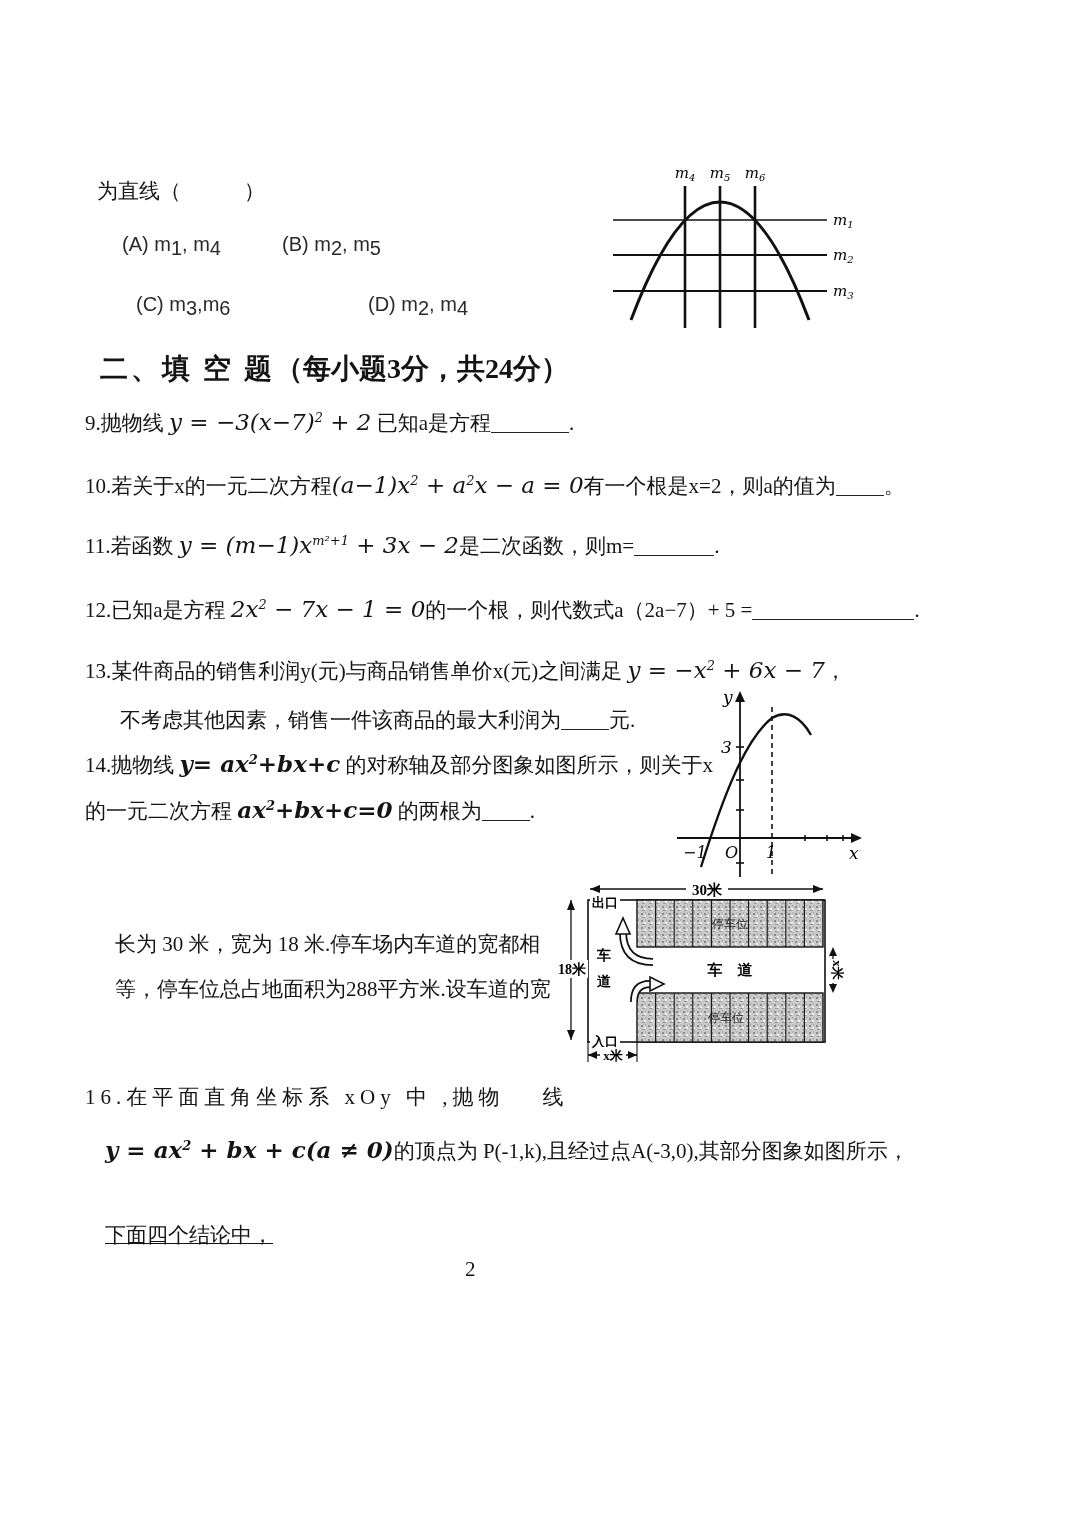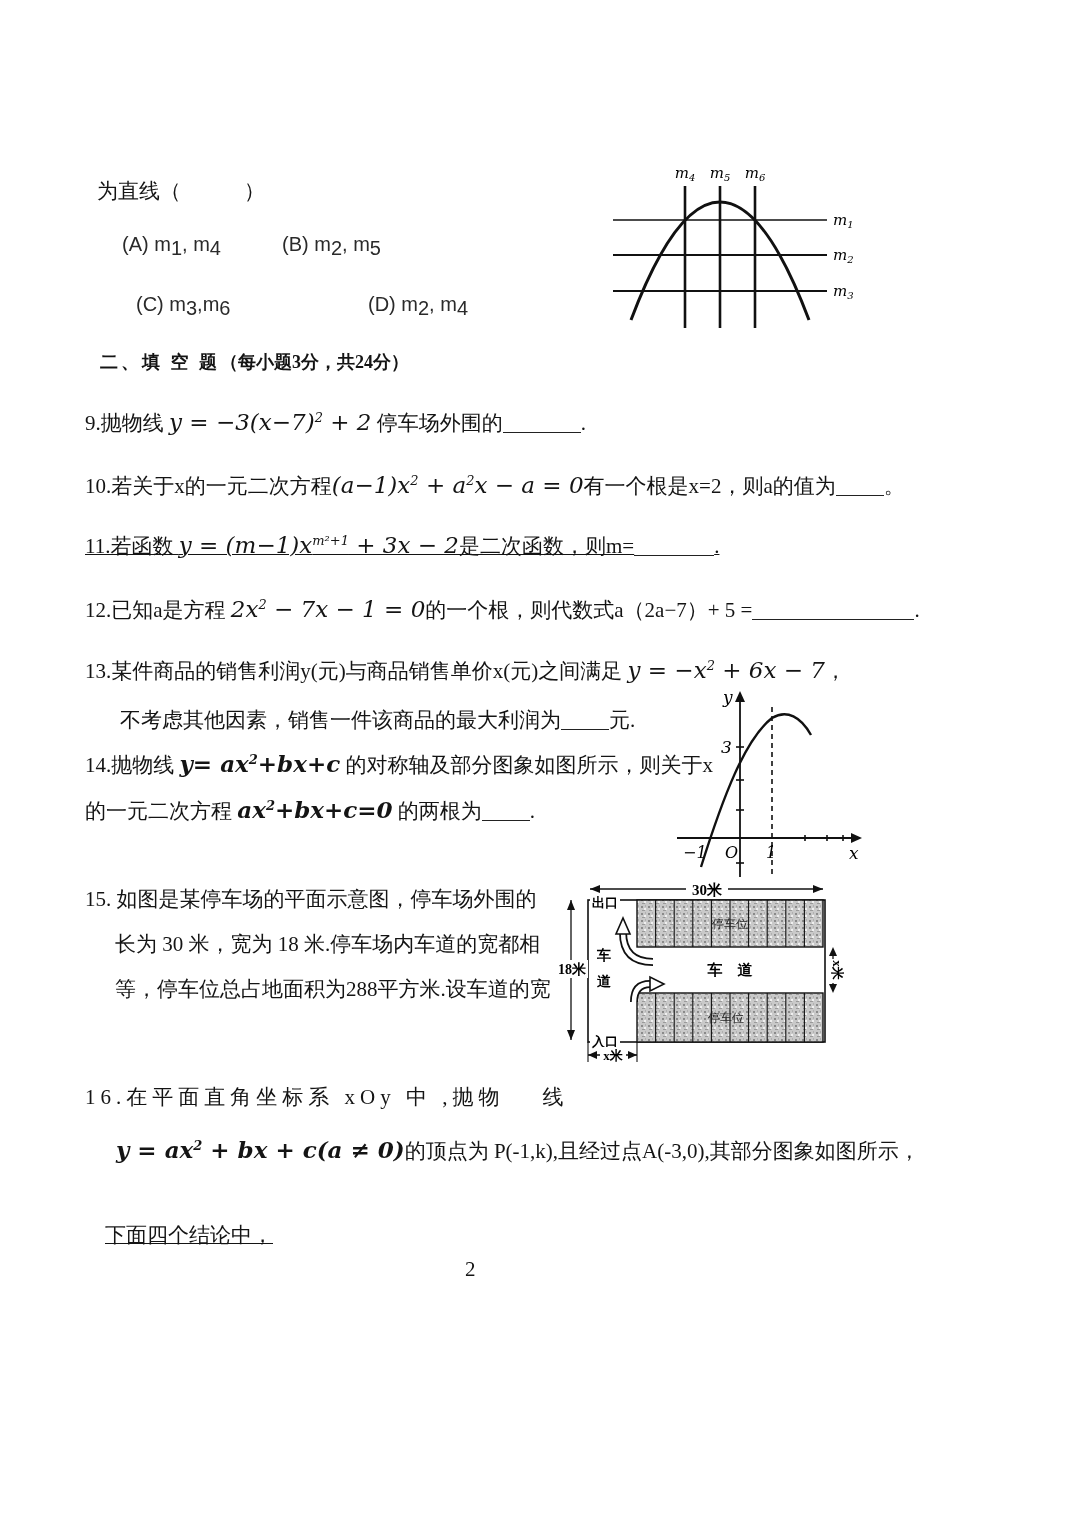--- a/index.html
+++ b/index.html
@@ -1,20 +1,20 @@
 <!DOCTYPE html>
 <html><head>
 <meta charset="utf-8">
 <style>
   html,body{margin:0;padding:0;background:#e8e8e8;}
   .page{position:relative;width:1080px;height:1515px;background:#ffffff;overflow:hidden;
         font-family:"Liberation Serif","DejaVu Serif",serif;color:#141414;}
   .line{position:absolute;white-space:nowrap;line-height:1.25;}
   .zh{font-size:21px;font-family:"Liberation Serif","DejaVu Serif",serif;}
-  .zhb{font-size:18px;font-weight:bold;letter-spacing:3px;text-align:center;}
+  .zhb{font-size:28px;font-weight:bold;letter-spacing:3px;text-align:center;}
   .math{font-size:23px;font-style:italic;font-family:"DejaVu Serif","Liberation Serif",serif;}
   .mathb{font-weight:bold;}
   .msup{font-size:13px;font-style:italic;font-family:"DejaVu Serif",serif;vertical-align:8px;}
   .subd{font-size:13px;vertical-align:-4px;font-family:"Liberation Sans",sans-serif;}
   .opt{font-size:20px;font-family:"Liberation Sans","DejaVu Sans",sans-serif;color:#2a2a2a;}
   .blank{display:inline-block;border-bottom:1.6px solid #222;height:18px;vertical-align:-3px;}
   .spread{letter-spacing:5px;}
   .pageno{font-size:19px;}
   svg{position:absolute;overflow:visible;}
   .svgmath{font-family:"DejaVu Serif",serif;font-style:italic;}
@@ -55,28 +55,28 @@
     <text x="228" y="67" font-size="15" class="svgmath"><tspan>m</tspan><tspan dy="3" font-size="10">1</tspan></text>
     <text x="228" y="102" font-size="15" class="svgmath"><tspan>m</tspan><tspan dy="3" font-size="10">2</tspan></text>
     <text x="228" y="138" font-size="15" class="svgmath"><tspan>m</tspan><tspan dy="3" font-size="10">3</tspan></text>
   </svg>
 
   <div class="line" style="left:100px;top:351px;">
     <span class="zhb">二、填 空 题</span><span class="zhb" style="letter-spacing:0;">（每小题3分，共24分）</span>
   </div>
 
   <div class="line" style="left:85px;top:408px;">
-    <span class="zh">9.抛物线 </span><span class="math">y = −3(x−7)</span><span class="msup">2</span><span class="math"> + 2</span><span class="zh"> 停车场外围的</span><span class="blank" style="width:78px;"></span><span class="zh">.</span>
+    <span class="zh">9.抛物线 </span><span class="math">y = −3(x−7)</span><span class="msup">2</span><span class="math"> + 2</span><span class="zh"> 已知a是方程</span><span class="blank" style="width:78px;"></span><span class="zh">.</span>
   </div>
 
   <div class="line" style="left:85px;top:471px;">
     <span class="zh">10.若关于x的一元二次方程</span><span class="math">(a−1)x</span><span class="msup">2</span><span class="math"> + a</span><span class="msup">2</span><span class="math">x − a = 0</span><span class="zh">有一个根是x=2，则a的值为</span><span class="blank" style="width:48px;"></span><span class="zh">。</span>
   </div>
 
-  <div class="line" style="left:85px;top:531px;text-decoration:underline;">
+  <div class="line" style="left:85px;top:531px;">
     <span class="zh">11.若函数 </span><span class="math">y = (m−1)x</span><span class="msup">m²+1</span><span class="math"> + 3x − 2</span><span class="zh">是二次函数，则m=</span><span class="blank" style="width:80px;"></span><span class="zh">.</span>
   </div>
 
   <div class="line" style="left:85px;top:595px;">
     <span class="zh">12.已知a是方程 </span><span class="math">2x</span><span class="msup">2</span><span class="math"> − 7x − 1 = 0</span><span class="zh">的一个根，则代数式a（2a−7）+ 5 =</span><span class="blank" style="width:162px;"></span><span class="zh">.</span>
   </div>
 
   <div class="line" style="left:85px;top:656px;">
     <span class="zh">13.某件商品的销售利润y(元)与商品销售单价x(元)之间满足 </span><span class="math">y = −x</span><span class="msup">2</span><span class="math"> + 6x − 7</span><span class="zh">，</span>
   </div>
@@ -106,23 +106,20 @@
     <line x1="107" y1="22" x2="107" y2="192" stroke="#111" stroke-width="1.6" stroke-dasharray="5 4"></line>
     <path d="M 36 182 C 58 112, 80 54, 107 33 C 122 24, 136 32, 146 50" fill="none" stroke="#111" stroke-width="2.4"></path>
     <text x="58" y="18" font-size="17" class="svgmath">y</text>
     <text x="184" y="174" font-size="17" class="svgmath">x</text>
     <text x="60" y="173" font-size="16" class="svgmath">O</text>
     <text x="56" y="68" font-size="17" class="svgmath">3</text>
     <text x="18" y="173" font-size="16" class="svgmath">−1</text>
     <text x="101" y="173" font-size="16" class="svgmath">1</text>
   </svg>
 
-  <div class="line" style="left:85px;top:886px;">
-    <span class="zh">15. 如图是某停车场的平面示意图，停车场外围的</span>
-  </div>
   <div class="line" style="left:115px;top:931px;">
     <span class="zh">长为 30 米，宽为 18 米.停车场内车道的宽都相</span>
   </div>
   <div class="line" style="left:115px;top:976px;">
     <span class="zh">等，停车位总占地面积为288平方米.设车道的宽</span>
   </div>
 
   <svg style="left:556px;top:870px;" width="480" height="212" viewBox="0 0 480 212">
     <defs>
       <pattern id="speckle" width="7" height="7" patternUnits="userSpaceOnUse">
@@ -202,21 +199,21 @@
     <line x1="32" y1="185" x2="81" y2="185" stroke="#111" stroke-width="1.3"></line>
     <polygon points="32,185 41,181 41,189" fill="#111"></polygon>
     <polygon points="81,185 72,181 72,189" fill="#111"></polygon>
     <rect x="44" y="177" width="26" height="15" fill="#ffffff"></rect>
     <text x="57" y="190" text-anchor="middle" font-size="13" font-weight="bold" class="svgzh">x米</text>
   </svg>
 
   <div class="line" style="left:85px;top:1076px;margin-top:8px;">
     <span class="zh spread">16.在平面直角坐标系 xOy 中 ,抛物</span><span class="zh" style="margin-left:38px;">线</span>
   </div>
-  <div class="line" style="left:116px;top:1136px;">
+  <div class="line" style="left:105px;top:1136px;">
     <span class="math mathb">y = ax</span><span class="msup" style="font-weight:bold;">2</span><span class="math mathb"> + bx + c(a ≠ 0)</span><span class="zh">的顶点为 P(-1,k),且经过点A(-3,0),其部分图象如图所示，</span>
   </div>
   <div class="line" style="left:105px;top:1222px;text-decoration:underline;">
     <span class="zh">下面四个结论中，</span>
   </div>
 
   <div class="line pageno" style="left:465px;top:1256px;">
     <span class="zh">2</span>
   </div>
 

